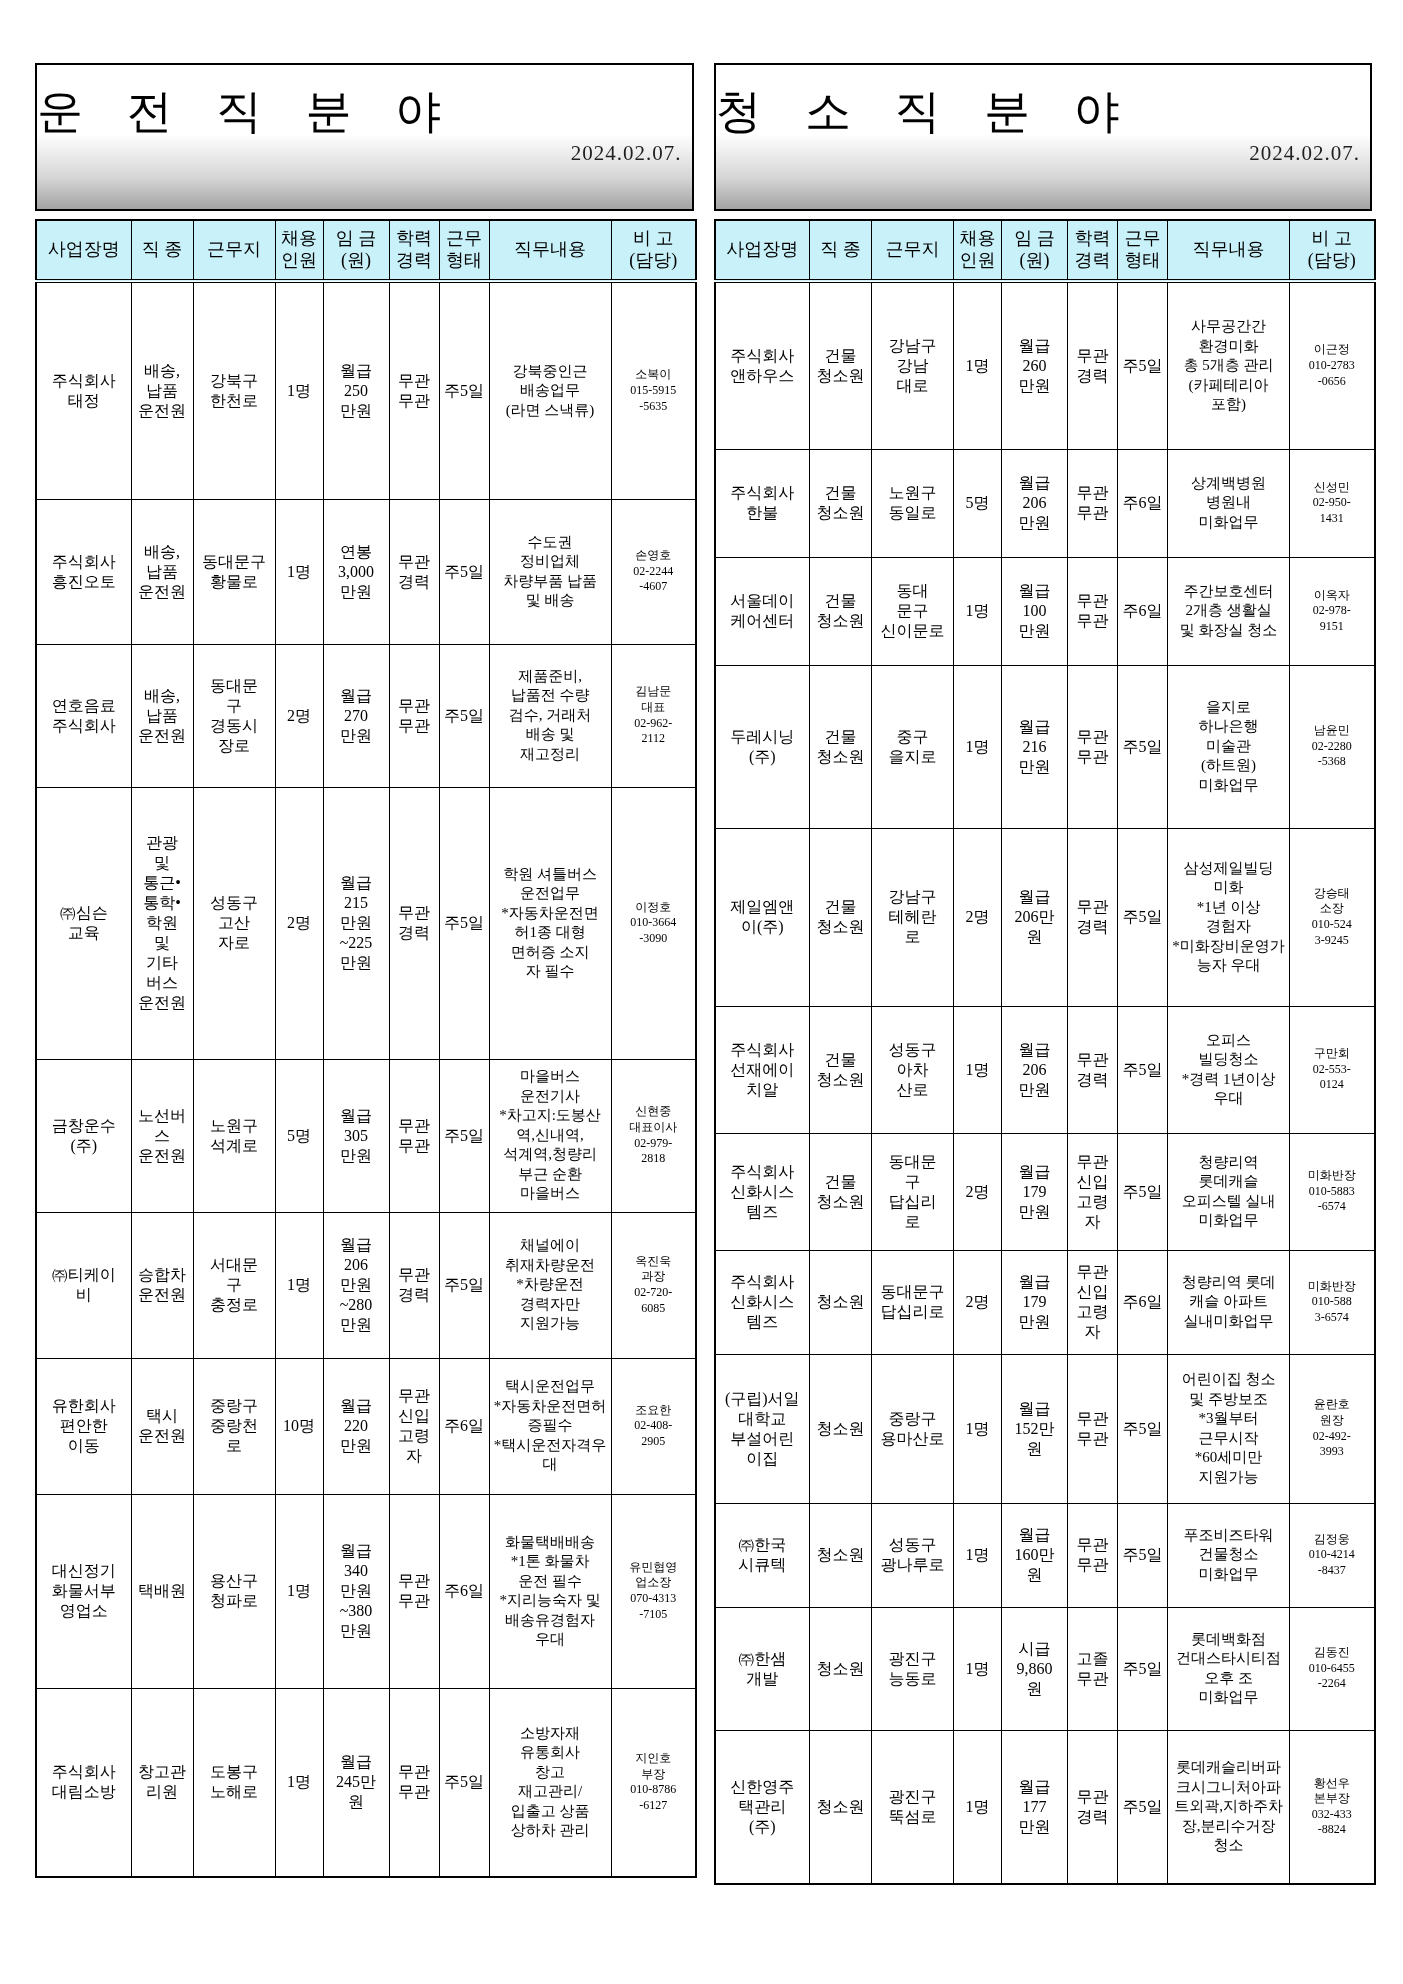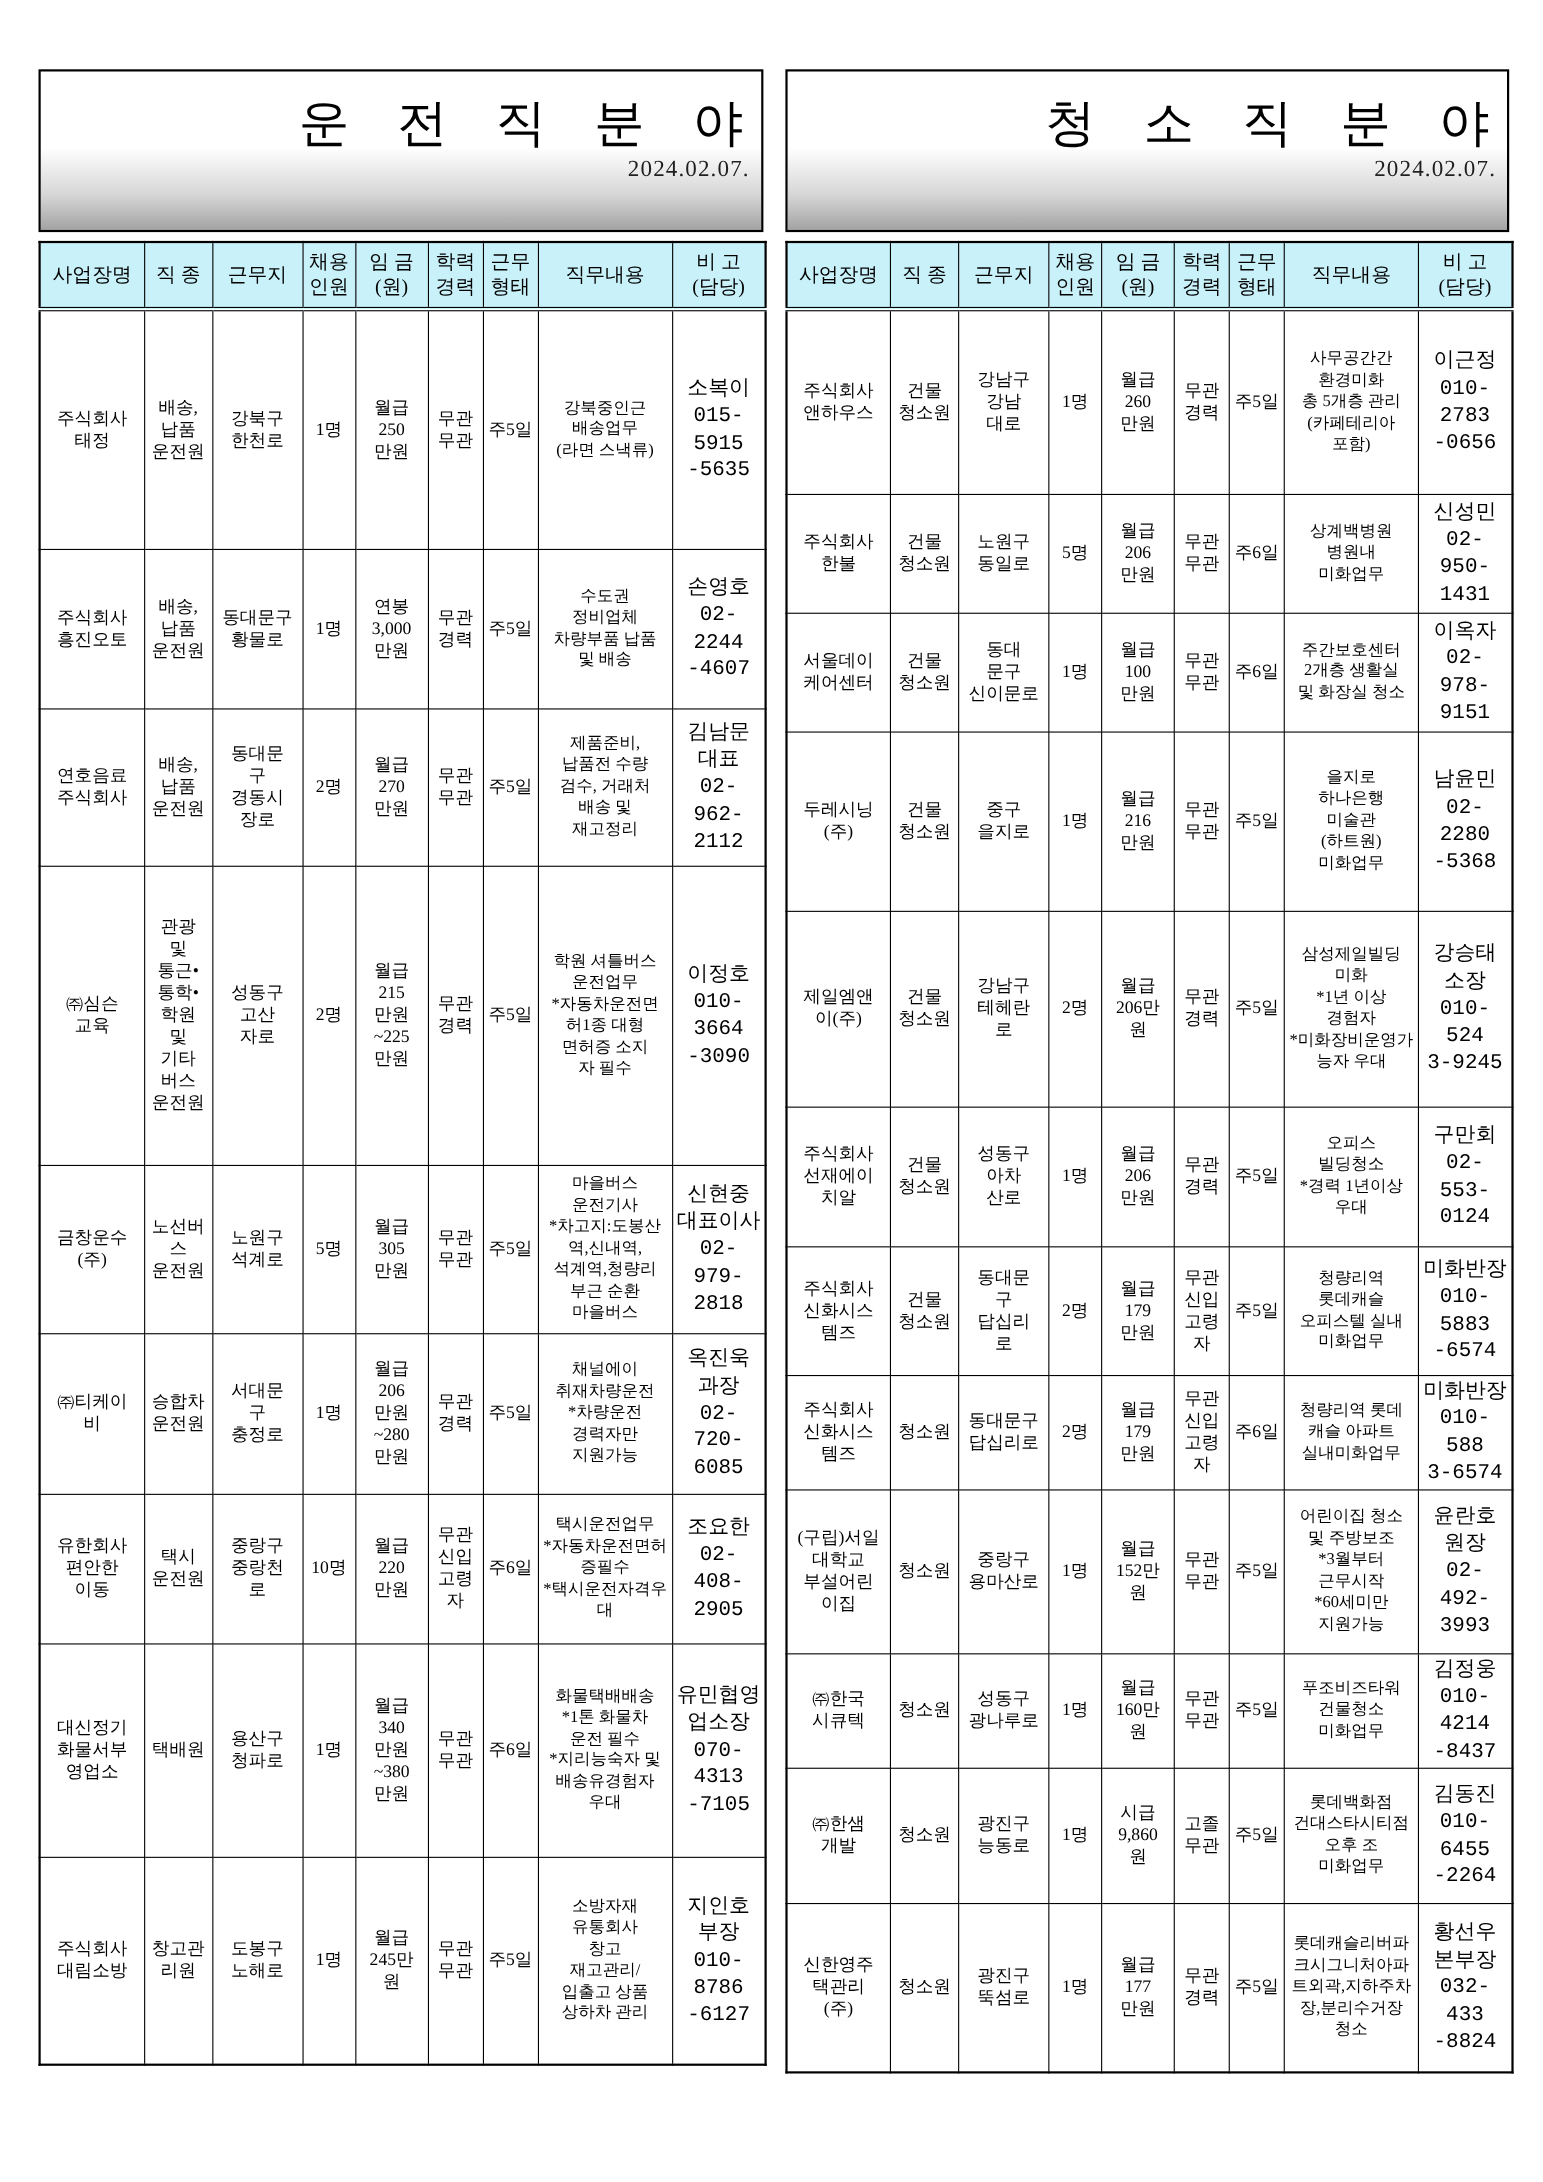--- a/index.html
+++ b/index.html
@@ -11,42 +11,42 @@
     font-family:"Liberation Serif","DejaVu Serif",serif;
     color:#000;
   }
   .panel{flex:1 1 0;min-width:0;}
   .banner{
     position:relative;height:148px;border:2px solid #000;box-sizing:border-box;
     background:linear-gradient(to bottom,#ffffff 0%,#ffffff 48%,#d6d6d6 78%,#a3a3a3 100%);
     margin-bottom:8px;
   }
   .banner-title{
-    text-align:right;font-size:46px;letter-spacing:16px;
+    text-align:left;font-size:46px;letter-spacing:16px;
     padding-top:16px;white-space:nowrap;
   }
   .banner-date{
     position:absolute;right:10px;top:76px;font-size:21px;letter-spacing:1px;color:#1f1f1f;
   }
   table.job-table{
     width:100%;border-collapse:collapse;table-layout:fixed;
     border:2px solid #000;
   }
   table.job-table th{
     border:1px solid #000;border-bottom:4px double #000;
     height:56px;font-weight:normal;font-size:18px;line-height:1.2;
     white-space:pre-line;text-align:center;vertical-align:middle;padding:1px;
   }
   table.job-table td{
     border:1px solid #000;font-size:16px;line-height:1.25;
     white-space:pre-line;overflow-wrap:break-word;
     text-align:center;vertical-align:middle;padding:1px 2px;
   }
   table.job-table td.c7{font-size:15px;line-height:1.3;}
-  table.job-table td.c8{font-size:19px;line-height:1.3;font-family:Liberation Mono, monospace;}
+  table.job-table td.c8{font-size:12px;line-height:1.3;}
 </style>
 </head>
 <body>
 
 <section class="panel">
   <div class="banner">
     <div class="banner-title">운 전 직 분 야</div>
     <div class="banner-date">2024.02.07.</div>
   </div>
   <table class="job-table">

